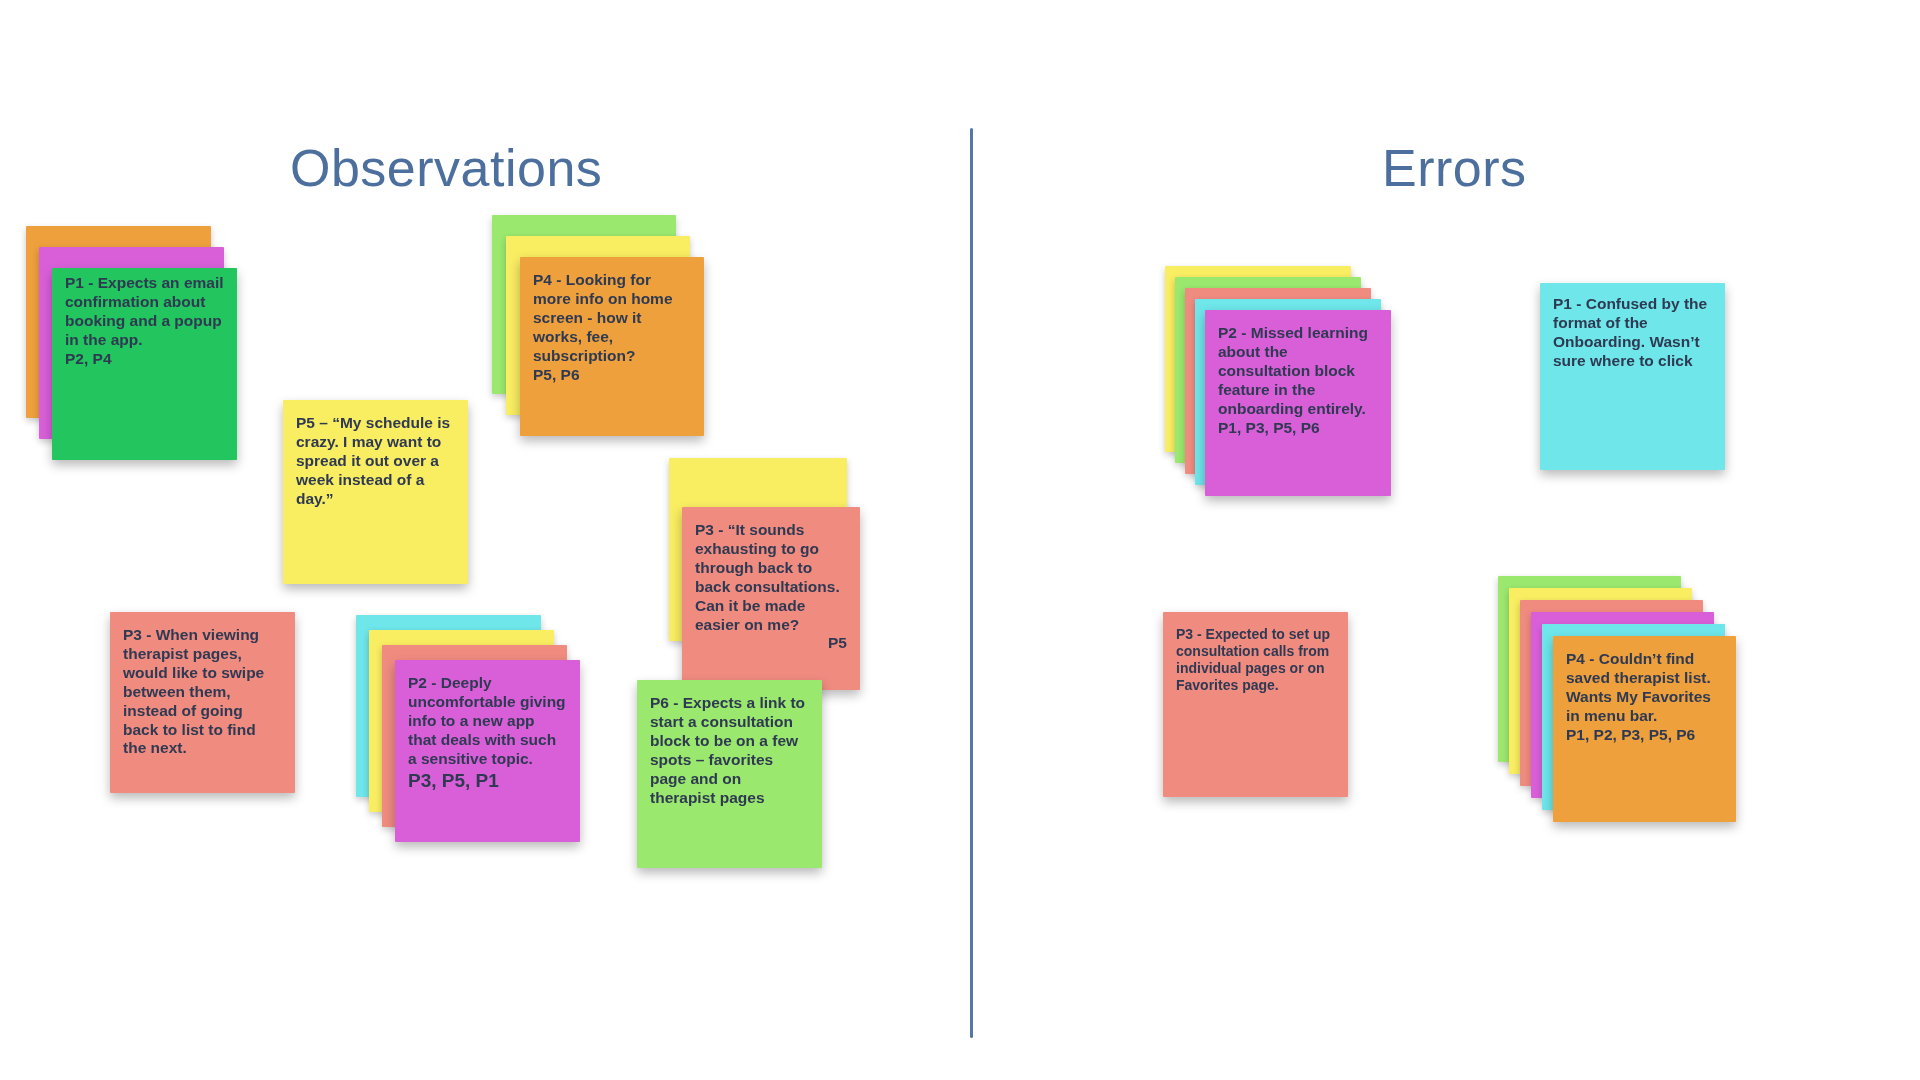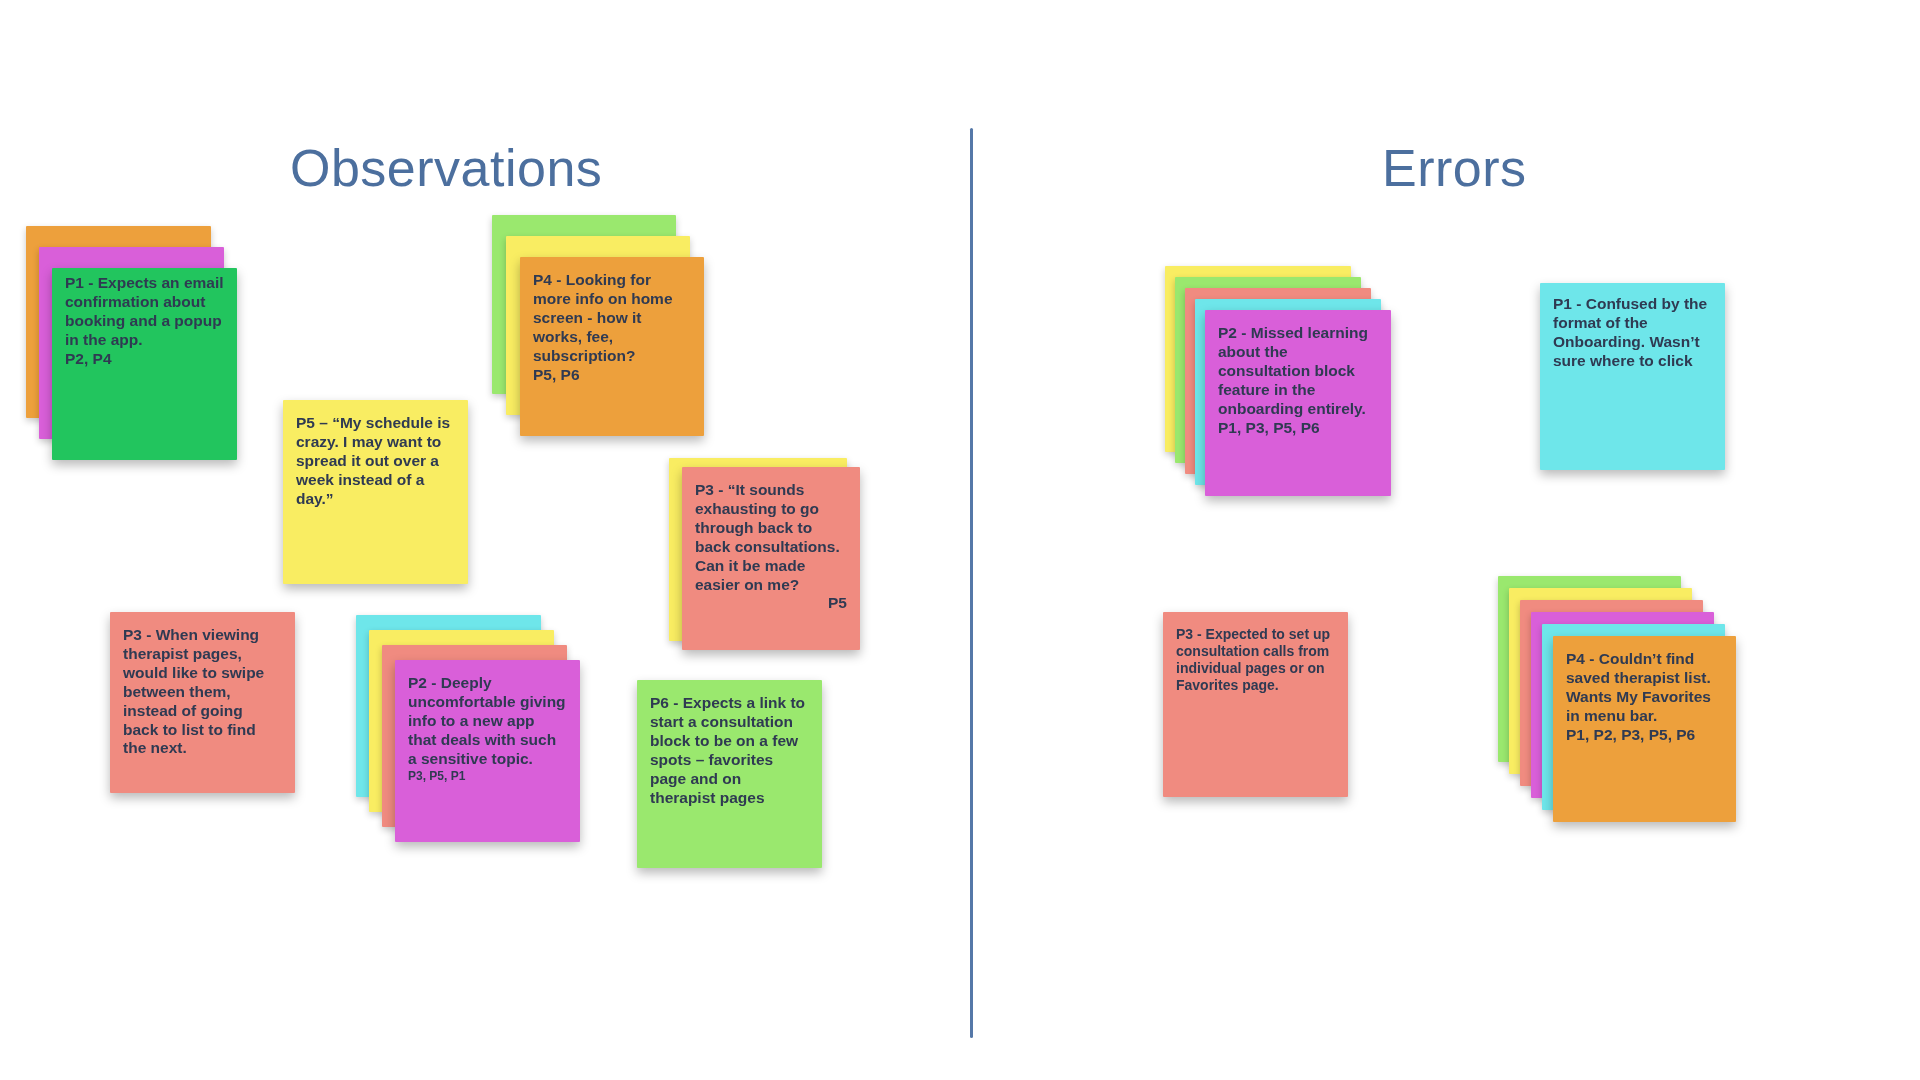--- a/index.html
+++ b/index.html
@@ -88,39 +88,39 @@
       <div class="layer" style="width: 184px; height: 179px; left: -28px; top: -42px; background: rgb(154, 232, 110);"></div>
       <div class="layer" style="width: 184px; height: 179px; left: -14px; top: -21px; background: rgb(249, 237, 98);"></div>
       <div class="note" style="width: 184px; height: 179px; background: rgb(237, 160, 60); padding: 14px 13px 10px;">
         <div class="note-text" style="font-size: 15.5px; line-height: 1.22;">P4 - Looking for more info on home screen - how it works, fee, subscription?</div>
         <div class="tag" style="font-size: 15.5px; line-height: 1.22;">P5, P6</div>
       </div>
     </div>
 
   <div class="stack" style="left:682px;top:467px;width:185px;height:190px;">
       <div class="layer" style="width: 178px; height: 183px; left: -13px; top: -9px; background: rgb(249, 237, 98);"></div>
-      <div class="note" style="width: 178px; height: 183px; background: rgb(240, 139, 128); padding: 14px 13px 10px;">
+      <div class="note" style="width: 178px; height: 183px; background: rgb(240, 139, 128); padding: 14px 13px 10px; margin-top: 40px;">
         <div class="note-text" style="font-size: 15.5px; line-height: 1.22;">P3 - “It sounds exhausting to go through back to back consultations. Can it be made easier on me?</div>
         <div class="tag right" style="font-size: 15.5px; line-height: 1.22;">P5</div>
       </div>
     </div>
 
   <div class="stack" style="left:110px;top:612px;width:188px;height:185px;">
       <div class="note" style="width: 185px; height: 181px; background: rgb(240, 139, 128); padding: 14px 13px 10px;">
         <div class="note-text" style="font-size: 15.5px; line-height: 1.22;">P3 - When viewing therapist pages, would like to swipe between them, instead of going back to list to find the next.</div>
       </div>
     </div>
 
   <div class="stack" style="left:395px;top:660px;width:190px;height:190px;">
       <div class="layer" style="width: 185px; height: 182px; left: -39px; top: -45px; background: rgb(110, 230, 234);"></div>
       <div class="layer" style="width: 185px; height: 182px; left: -26px; top: -30px; background: rgb(249, 237, 98);"></div>
       <div class="layer" style="width: 185px; height: 182px; left: -13px; top: -15px; background: rgb(240, 139, 128);"></div>
       <div class="note" style="width: 185px; height: 182px; background: rgb(217, 95, 217); padding: 14px 13px 10px;">
         <div class="note-text" style="font-size: 15.5px; line-height: 1.22;">P2 - Deeply uncomfortable giving info to a new app that deals with such a sensitive topic.</div>
-        <div class="tag" style="font-size: 12px; line-height: 1.22;">P3, P5, P1</div>
+        <div class="tag" style="font-size: 19px; line-height: 1.22;">P3, P5, P1</div>
       </div>
     </div>
 
   <div class="stack" style="left:637px;top:680px;width:188px;height:192px;">
       <div class="note" style="width: 185px; height: 188px; background: rgb(154, 232, 110); padding: 14px 13px 10px;">
         <div class="note-text" style="font-size: 15.5px; line-height: 1.22;">P6 - Expects a link to start a consultation block to be on a few spots – favorites page and on therapist pages</div>
       </div>
     </div>
 
   <div class="stack" style="left:1205px;top:310px;width:198px;height:200px;">

